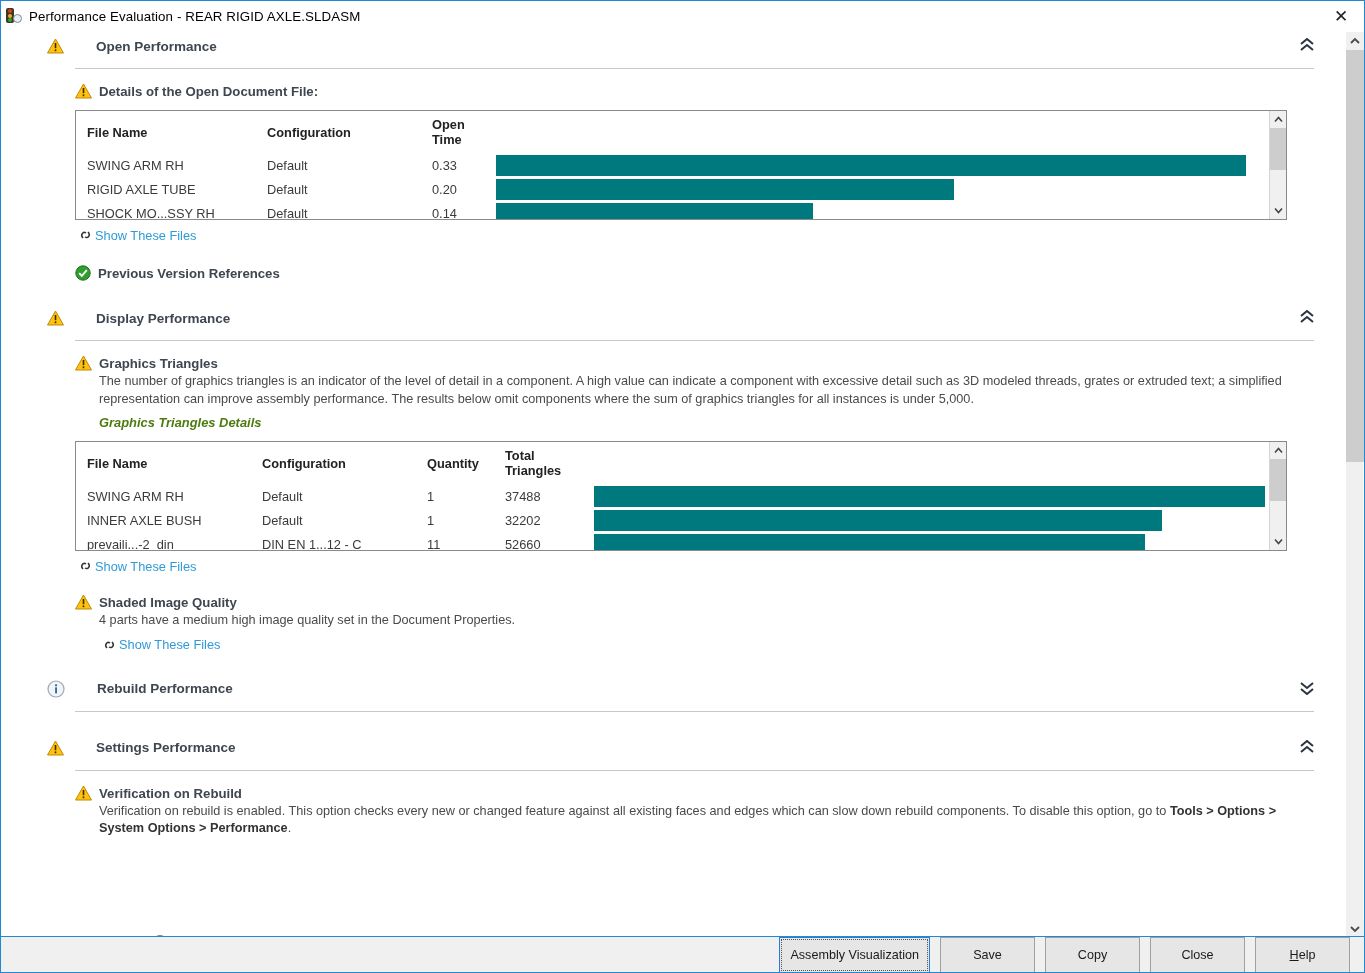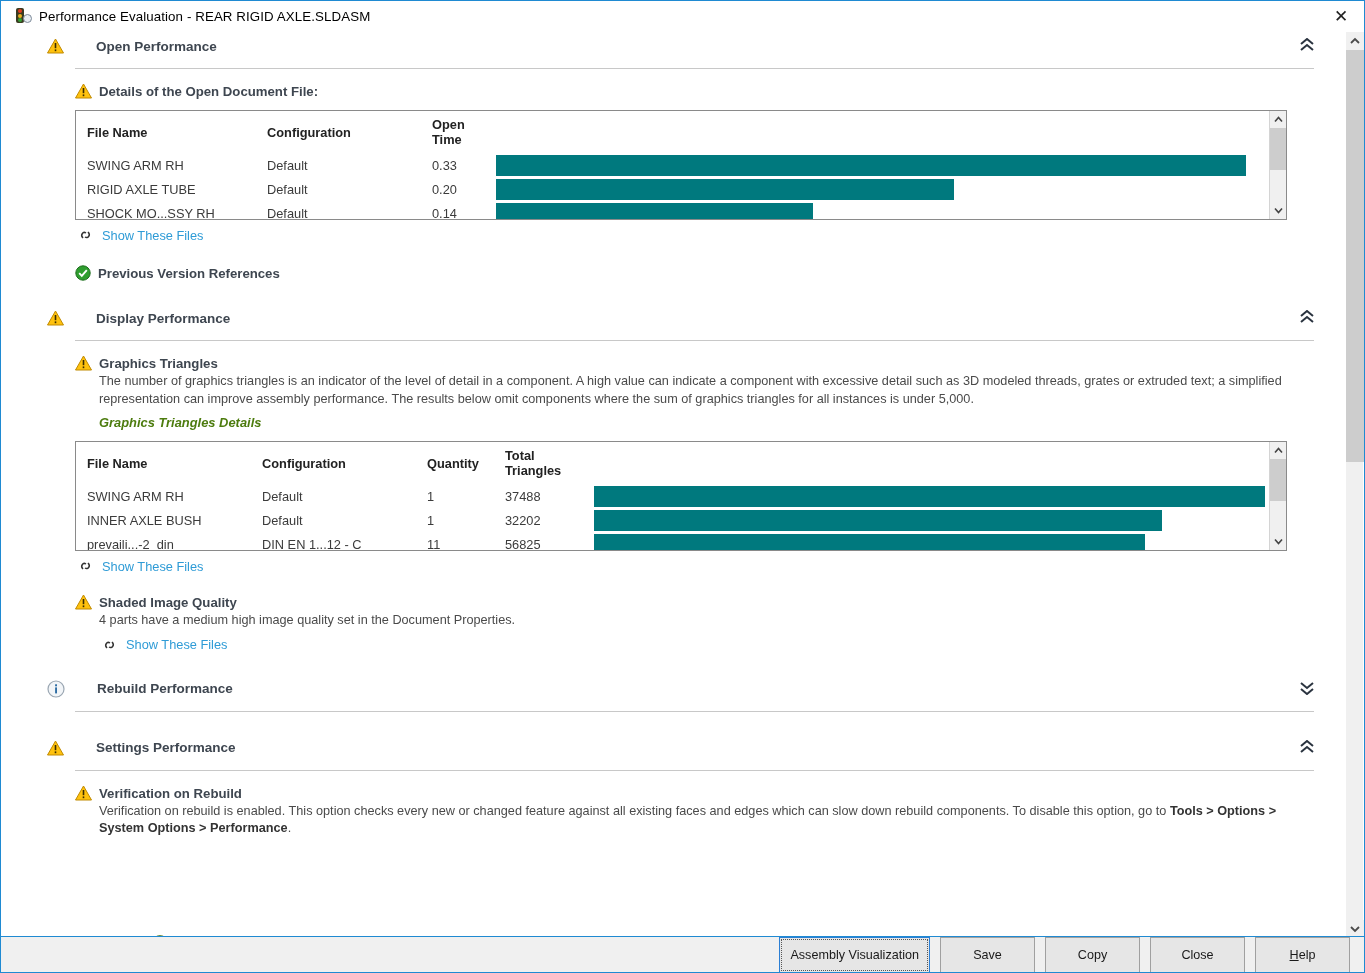--- a/index.html
+++ b/index.html
@@ -22,21 +22,21 @@
     overflow: hidden;
   }
 
   
   .titlebar {
     position: relative;
     height: 31px;
     background: #ffffff;
     display: flex;
     align-items: center;
-    padding-left: 14px;
+    padding-left: 4px;
     border-bottom: 1px solid #ffffff;
   }
   .titlebar-icon {
     width: 17px; height: 17px;
     margin-right: 7px;
     position: relative;
     flex: none;
   }
   .tl-body {
     position: absolute; left: 1px; top: 0px;
@@ -192,21 +192,21 @@
     color: #4d7c0f;
     padding-left: 24px;
     margin-top: 7px;
     font-style: italic;
   }
 
   
   .show-files {
     display: flex;
     align-items: center;
-    gap: 7px;
+    gap: 0;
     margin-top: 7px;
     padding-left: 4px;
     cursor: pointer;
     width: fit-content;
   }
   .show-files .link-text {
     color: #2e9bd6;
     font-size: 12.8px;
   }
   .chain-icon { width: 16px; height: 16px; flex:none; }
@@ -527,21 +527,21 @@
                   <td>1</td>
                   <td>32202</td>
                   <td class="barcell">
                       <div class="bar" style="width:568px"></div>
                     </td>
                 </tr>
                 <tr>
                   <td>prevaili...-2_din</td>
                   <td>DIN EN 1...12 - C</td>
                   <td>11</td>
-                  <td>56825</td>
+                  <td>52660</td>
                   <td class="barcell">
                       <div class="bar" style="width:551px"></div>
                     </td>
                 </tr>
 
               </tbody>
             </table>
           </div>
           <div class="inner-scroll">
             <div class="iarrow">

